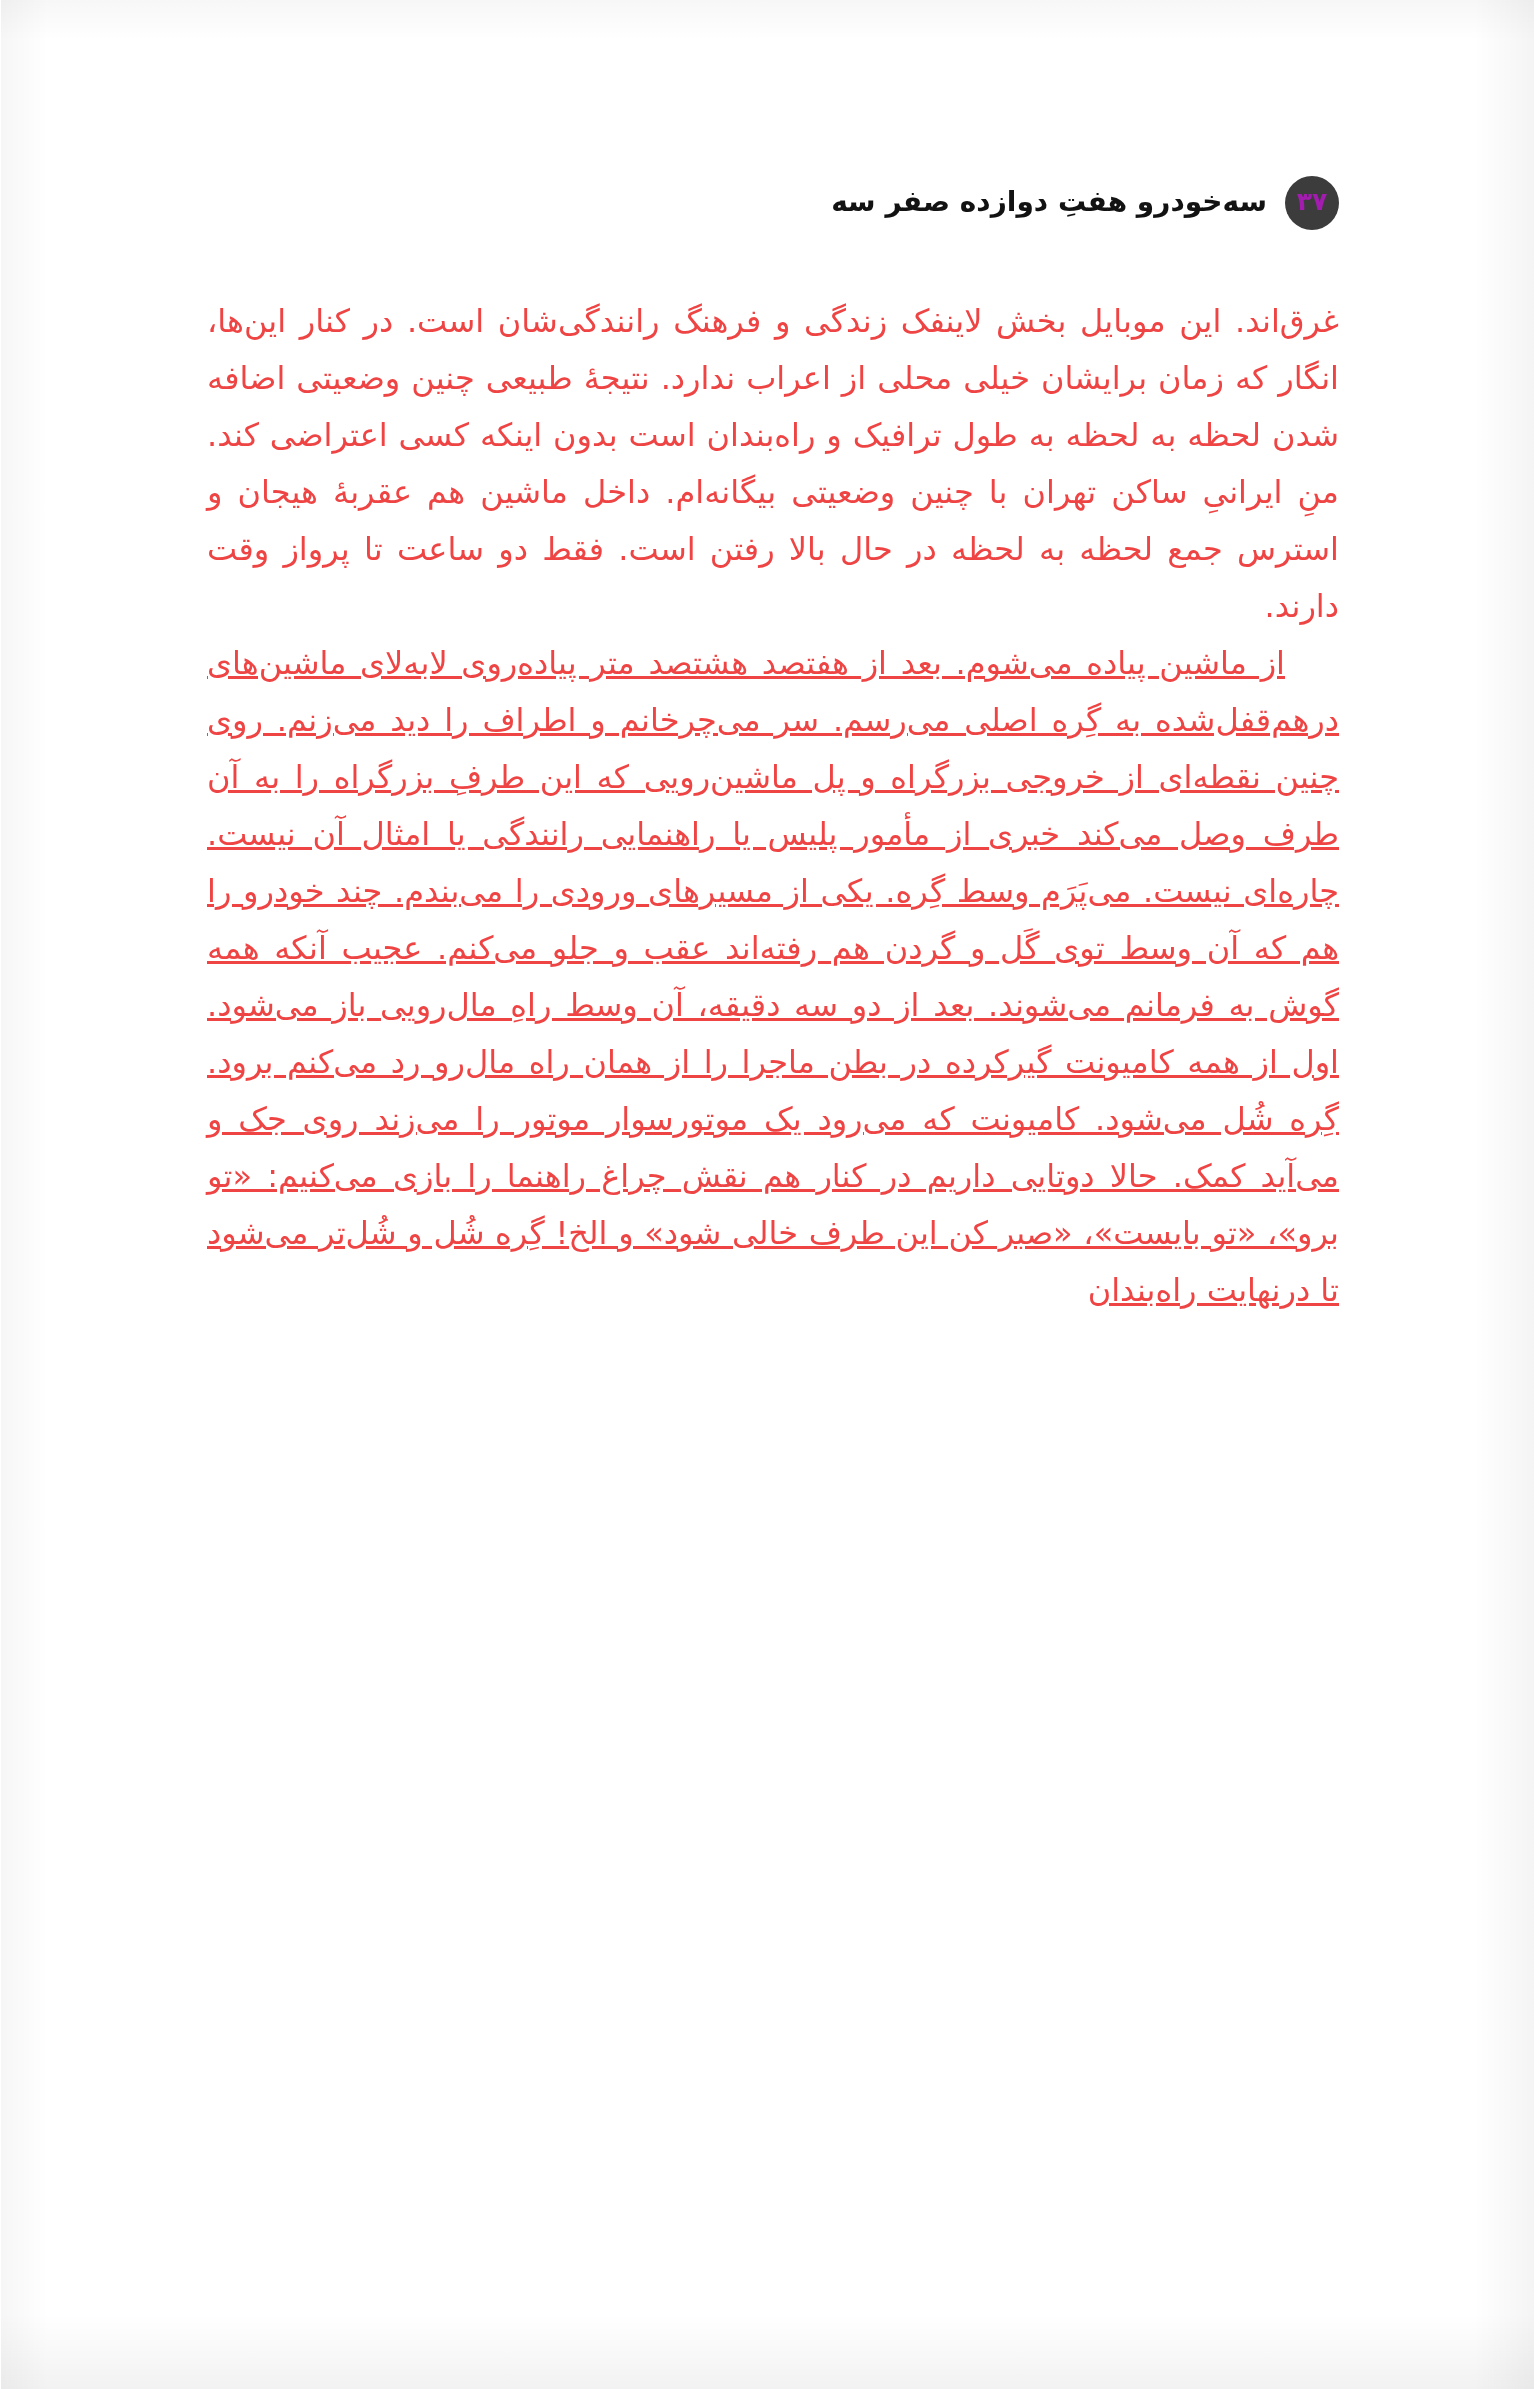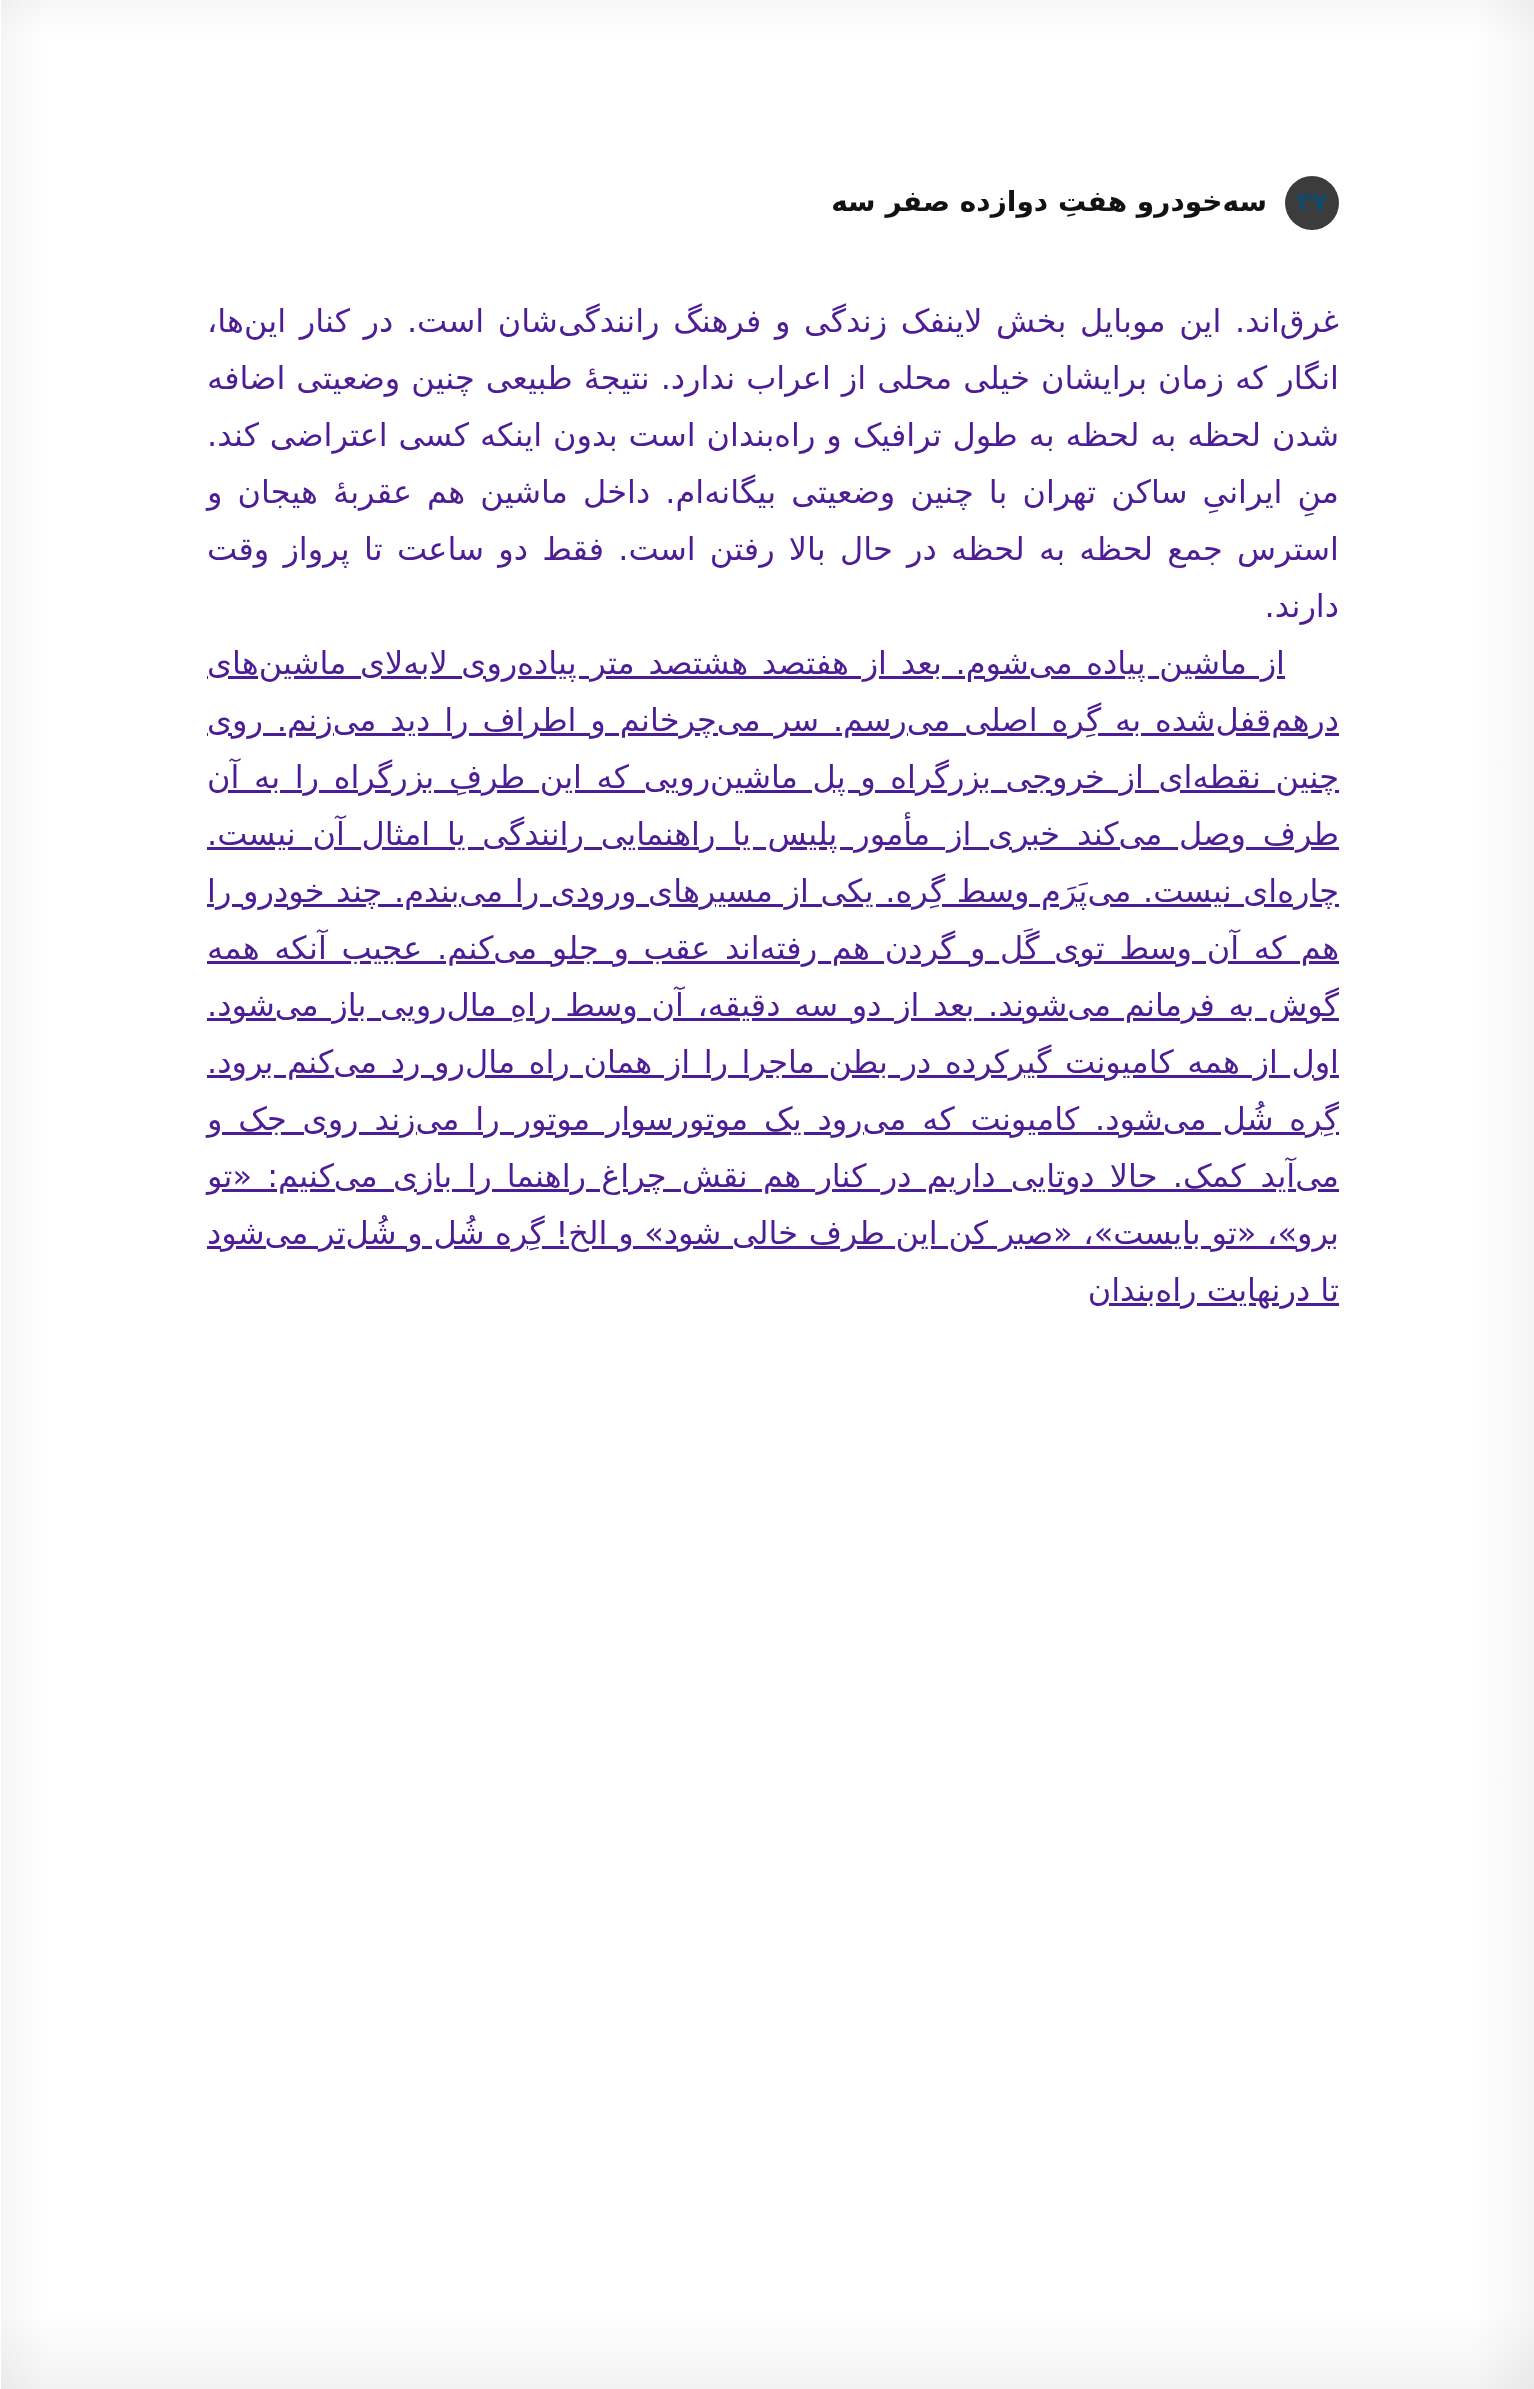--- a/index.html
+++ b/index.html
@@ -63,21 +63,21 @@
     justify-content: center;
   }
   .folio .disc {
     position: absolute;
     inset: 0;
     border-radius: 50%;
     background: #3c3c3c;
   }
   .folio .num {
     position: relative;
-    color: #0c4a6e;
+    color: #a21caf;
     font-size: 25px;
     font-weight: 700;
     line-height: 1;
     letter-spacing: 0px;
     font-family: "DejaVu Sans", sans-serif;
     transform: translateY(-0.7px);
   }
 
   .running-title {
     font-size: 28px;
@@ -89,21 +89,21 @@
     transform: translateY(-1.4px);
   }
 
   
   .body-text p {
     margin: 0;
     font-size: 32px;
     line-height: 57px;
     text-align: justify;
     text-align-last: justify;
-    color: #4c1d95;
+    color: #ef4444;
     font-family: "DejaVu Sans", sans-serif;
     letter-spacing: -0.1px;
   }
   .body-text p.last-line-right {
     text-align-last: right;
     text-decoration: underline;
   }
   .body-text p.indent {
     text-indent: 54px;
   }

